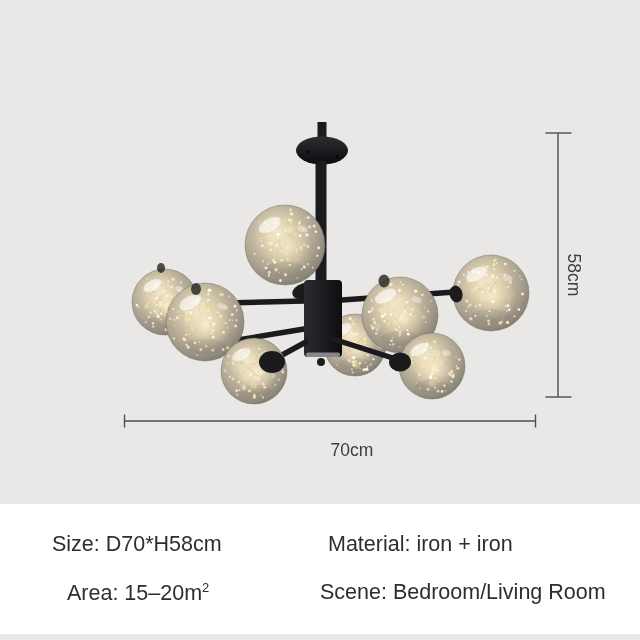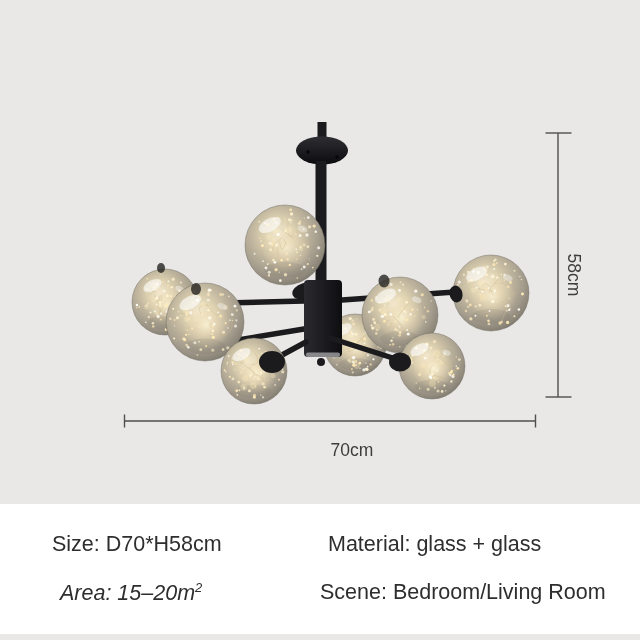--- a/index.html
+++ b/index.html
@@ -12,21 +12,21 @@
   .spec-panel{
     position:absolute;left:0;top:504px;width:640px;height:130px;background:#ffffff;
   }
   .spec{
     position:absolute;font-size:21.5px;color:#2e2e2e;white-space:nowrap;
     font-family:"Liberation Sans",sans-serif;
   }
   .spec sup{font-size:13px;}
   .spec.size{left:52px;top:28px;}
   .spec.material{left:328px;top:28px;}
-  .spec.area{left:60px;top:76px;font-style:italic;}
+  .spec.area{left:67px;top:76px;}
   .spec.scene{left:320px;top:76px;}
 </style>
 </head>
 <body>
 
 <div class="screen">
 
   <svg class="lamp-svg" width="640" height="504" viewBox="0 0 640 504">
     <defs>
       <radialGradient id="gGlass" cx="42%" cy="36%" r="68%">
@@ -706,17 +706,17 @@
     <g>
       <line x1="124.5" y1="421" x2="535.5" y2="421" stroke="#4f4f4f" stroke-width="1.4"></line>
       <line x1="124.5" y1="414.5" x2="124.5" y2="427.5" stroke="#4f4f4f" stroke-width="1.4"></line>
       <line x1="535.5" y1="414.5" x2="535.5" y2="427.5" stroke="#4f4f4f" stroke-width="1.4"></line>
       <text class="dim-label" x="352" y="456" text-anchor="middle">70cm</text>
     </g>
   </svg>
 
   <div class="spec-panel">
     <div class="spec size">Size: D70*H58cm</div>
-    <div class="spec material">Material: glass + glass</div>
+    <div class="spec material">Material: iron + iron</div>
     <div class="spec area"><span>Area: 15–20m</span><sup>2</sup></div>
     <div class="spec scene">Scene: Bedroom/Living Room</div>
   </div>
 </div>
 
 </body></html>

